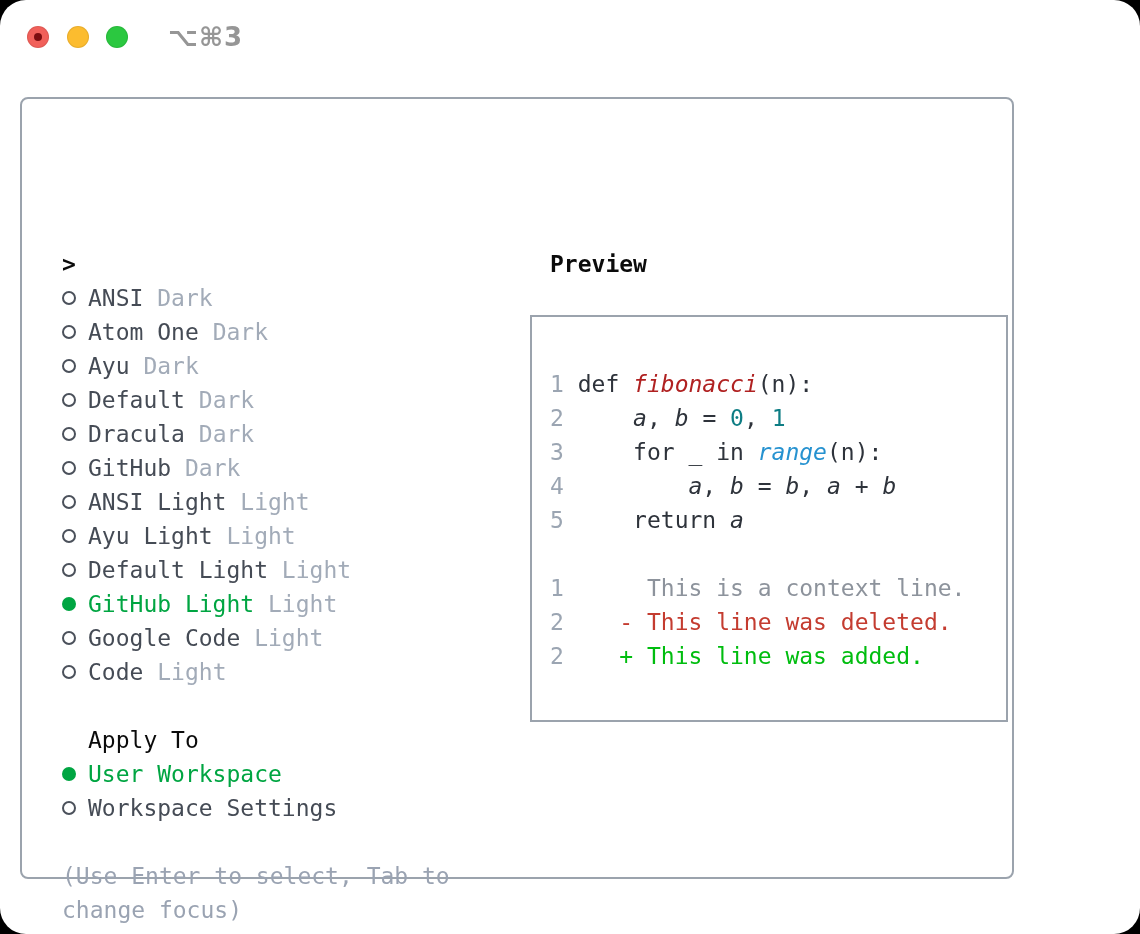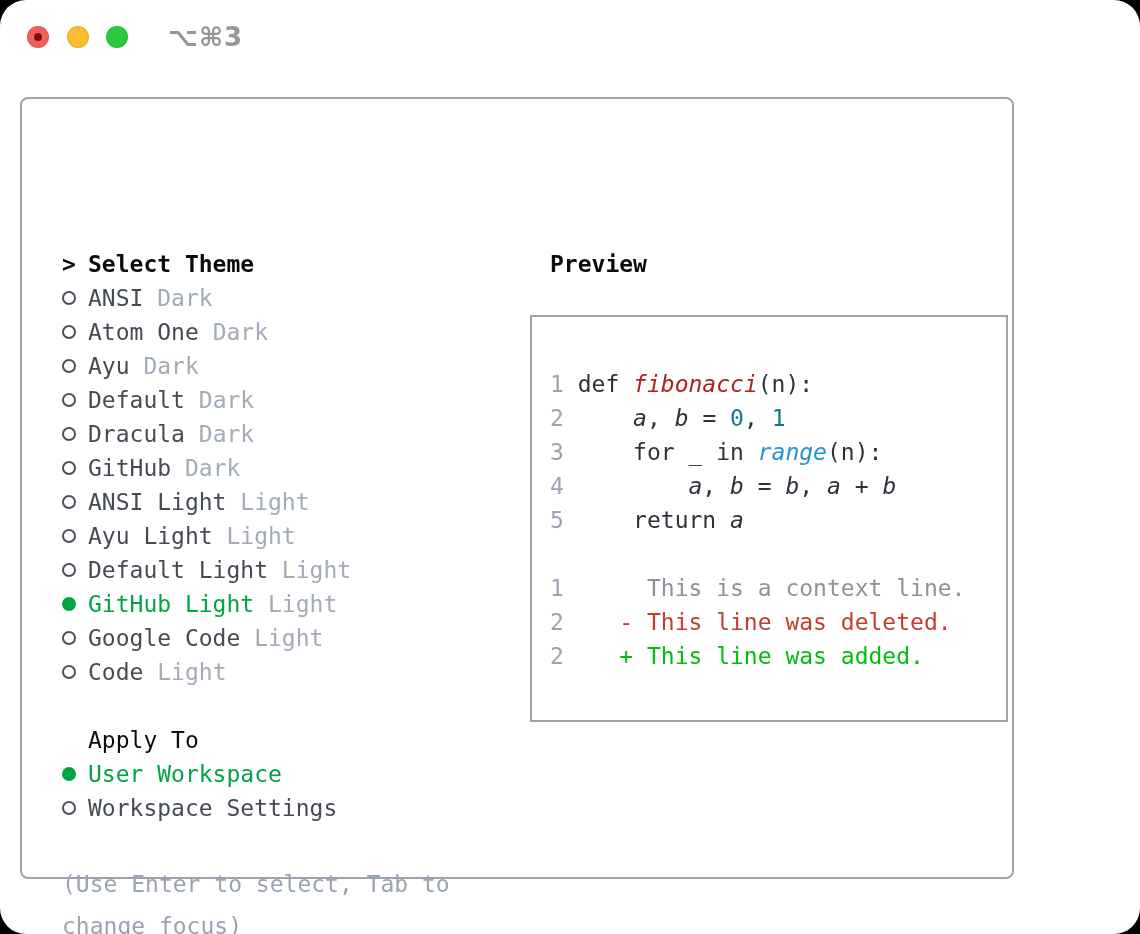--- a/index.html
+++ b/index.html
@@ -47,21 +47,21 @@
   .tname{color:var(--name);}
   .tname.sel{color:var(--accent-green);}
   .tvariant{color:var(--muted);}
   .section-label{color:var(--ink);}
   .opt-label{color:var(--name);}
   .opt-label.sel{color:var(--accent-green);}
 
   .select-list{position:absolute;left:40px;top:148px;}
   .apply-block{position:absolute;left:40px;top:624px;}
   .hint-block{position:absolute;left:40px;top:760px;color:var(--hint);font-size:23px;}
-  .hint-block div{height:34px;line-height:34px;white-space:pre;margin-top:8px;}
+  .hint-block div{height:34px;line-height:34px;white-space:pre;}
 
   
   .preview-title{position:absolute;left:500px;top:148px;height:34px;line-height:34px;
                  font-size:23px;font-weight:bold;color:var(--ink);margin-left:28px;}
   .preview-box{position:absolute;left:508px;top:216px;width:478px;height:407px;box-sizing:border-box;
                border:2px solid var(--border);background:#fff;overflow:hidden;}
   .code{padding:50px 0 0 18px;}
   .code-line{height:34px;line-height:34px;font-size:23px;white-space:pre;color:var(--code);}
   .ln{color:var(--lnum);}
   .seg-c{color:var(--code);}
@@ -86,21 +86,20 @@
       <span class="dot yellow"></span>
       <span class="dot green"></span>
       <span class="win-title">⌥⌘3</span>
     </div>
 
     <div class="panel">
 
       <div class="select-list">
         <div class="row">
           <span class="slot"><span class="pointer">&gt;</span></span>
-          <span class="hdr">Select Theme</span>
         </div>
 
       <div class="row"><span class="slot"><span class="bullet"></span></span><span class="tname">ANSI</span><span class="tvariant"> Dark</span></div>
           <div class="row"><span class="slot"><span class="bullet"></span></span><span class="tname">Atom One</span><span class="tvariant"> Dark</span></div>
           <div class="row"><span class="slot"><span class="bullet"></span></span><span class="tname">Ayu</span><span class="tvariant"> Dark</span></div>
           <div class="row"><span class="slot"><span class="bullet"></span></span><span class="tname">Default</span><span class="tvariant"> Dark</span></div>
           <div class="row"><span class="slot"><span class="bullet"></span></span><span class="tname">Dracula</span><span class="tvariant"> Dark</span></div>
           <div class="row"><span class="slot"><span class="bullet"></span></span><span class="tname">GitHub</span><span class="tvariant"> Dark</span></div>
           <div class="row"><span class="slot"><span class="bullet"></span></span><span class="tname">ANSI Light</span><span class="tvariant"> Light</span></div>
           <div class="row"><span class="slot"><span class="bullet"></span></span><span class="tname">Ayu Light</span><span class="tvariant"> Light</span></div>

